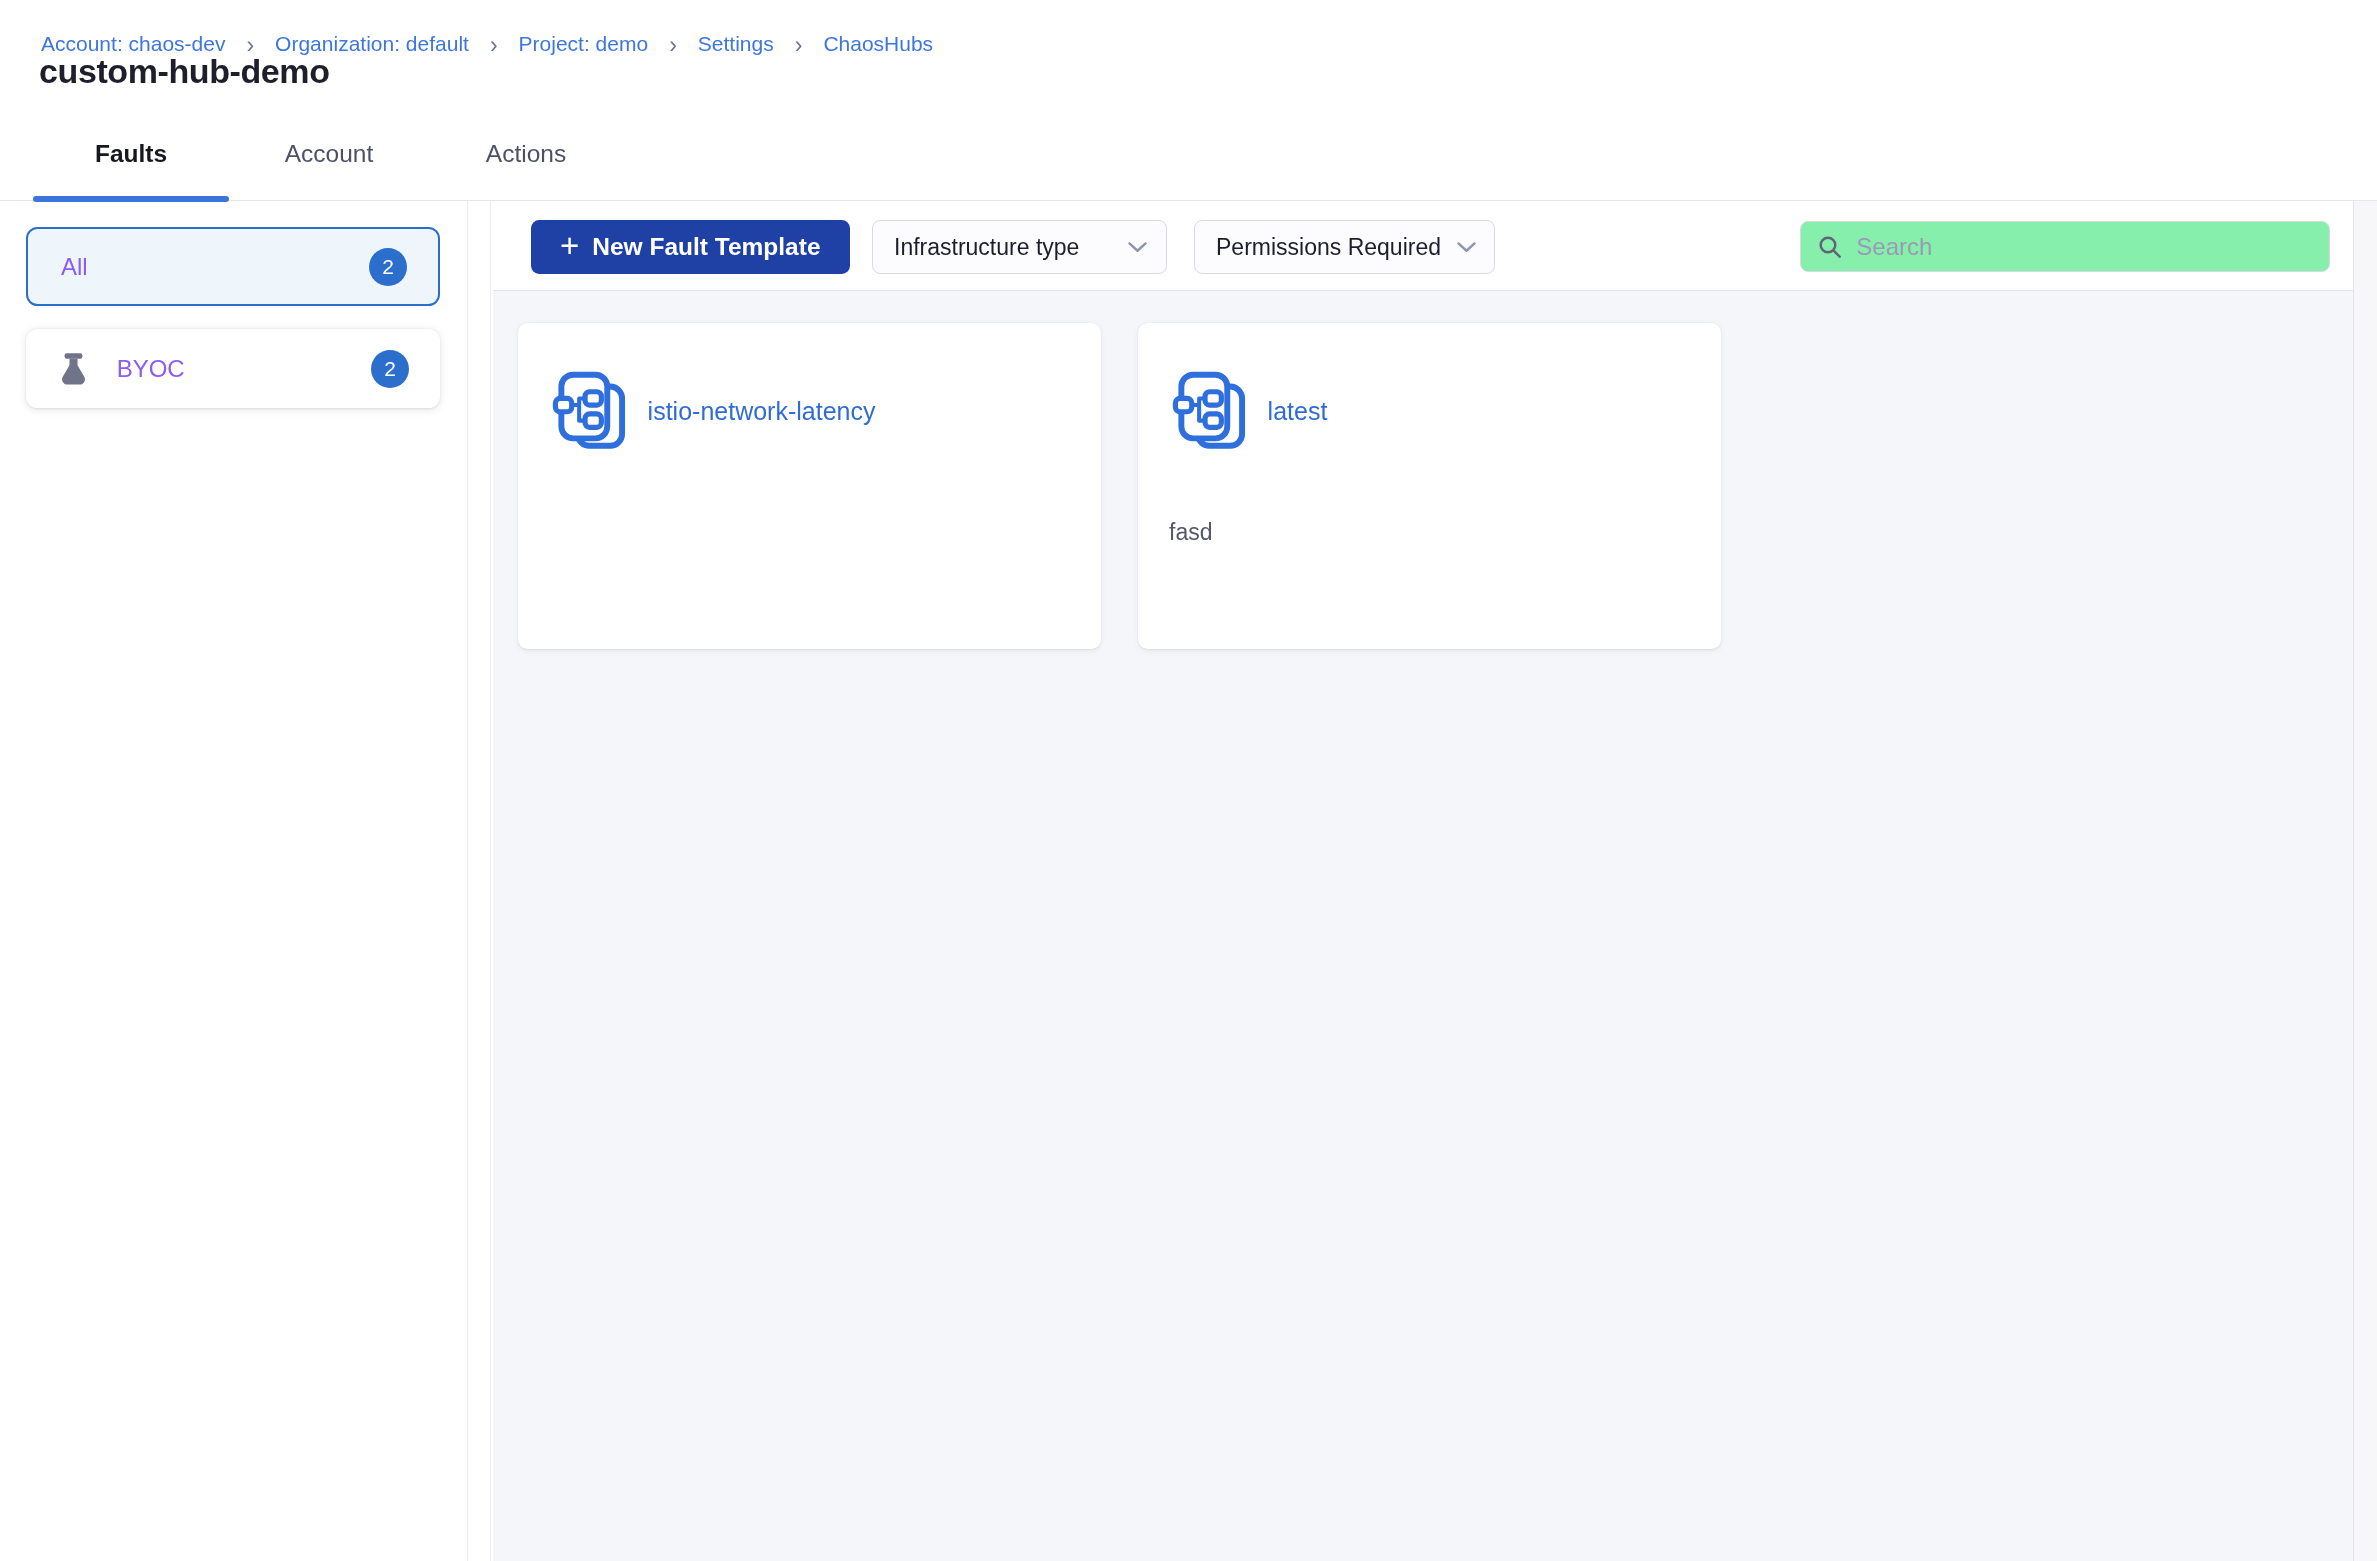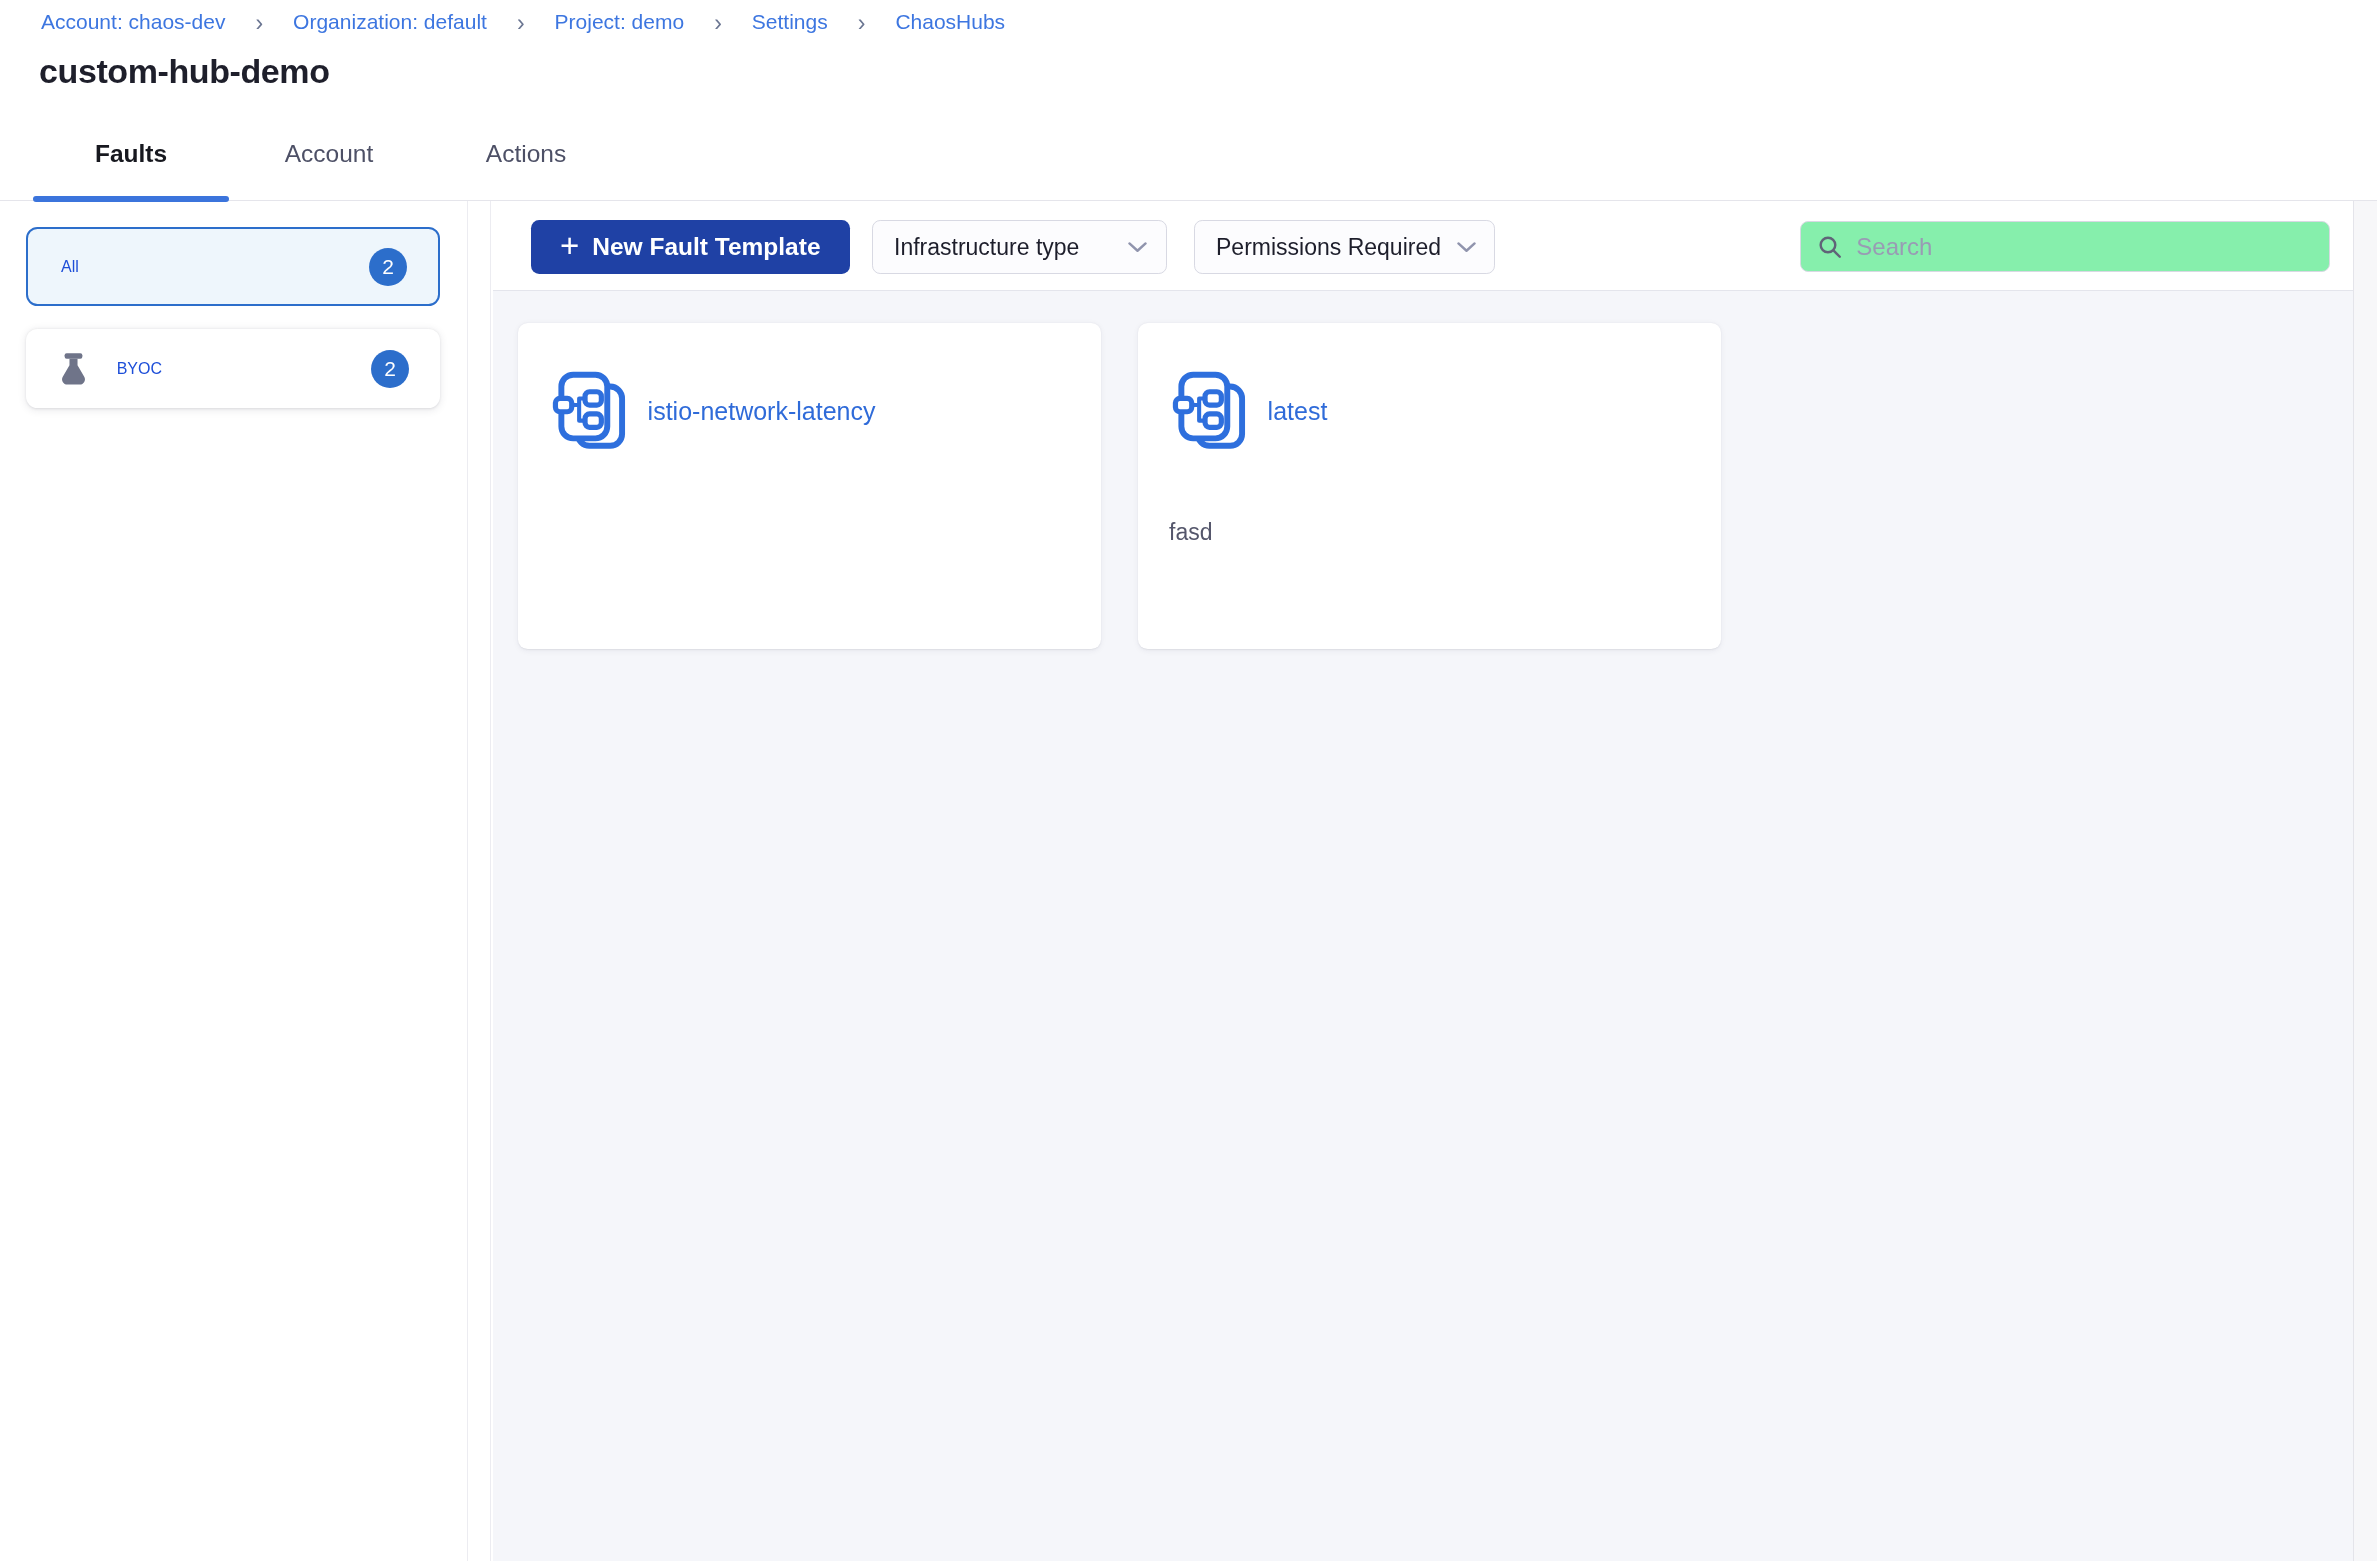--- a/index.html
+++ b/index.html
@@ -9,22 +9,22 @@
     height: 1562px;
     background: #ffffff;
     font-family: "Liberation Sans", "DejaVu Sans", sans-serif;
     color: #1f2130;
     overflow: hidden;
   }
   .app { position: relative; width: 2377px; height: 1562px; }
 
   
   .breadcrumb {
-    position: absolute; left: 41px; top: 10px;
-    display: flex; align-items: center; gap: 30px;
+    position: absolute; left: 41px; top: 32px;
+    display: flex; align-items: center; gap: 21px;
     font-size: 21px; white-space: nowrap;
   }
   .crumb { color: #3d76e0; text-decoration: none; cursor: pointer; }
   .sep { color: #6b7692; font-size: 23px; line-height: 1; padding-top: 1.6px; }
 
   .page-title {
     position: absolute; left: 39px; top: 52px; margin: 0;
     font-size: 34px; font-weight: 700; color: #1e1f2b; letter-spacing: -0.4px; text-align: right;
   }
 
@@ -57,21 +57,21 @@
     position: absolute; left: 26px; width: 414px; height: 79px;
     border-radius: 11.4px; display: flex; align-items: center;
     padding: 0 31px 0 33px; box-sizing: border-box; cursor: pointer;
   }
   .filter-all  { top: 26px; background: #eef6fc; border: 2.4px solid #2c6ecb; }
   .filter-byoc {
     top: 128px; background: #ffffff;
     box-shadow: 0 1.6px 8.2px rgba(40,41,61,.10), 0 0.8px 2.4px rgba(96,97,112,.14);
     gap: 14px;
   }
-  .filter-label { font-size: 16px; color: #1d4ed8; font-weight: 500; }
+  .filter-label { font-size: 24px; color: #8b5cf6; font-weight: 500; }
   .flask { width: 29px; height: 33px; margin-right: 14.7px; display: inline-flex; flex: none; }
   .count-badge {
     margin-left: auto; width: 38px; height: 38px; flex: none;
     border-radius: 50%; background: #2c6ecb; color: #ffffff; font-size: 21px;
     display: flex; align-items: center; justify-content: center;
   }
 
   
   .main {
     position: absolute; left: 493px; top: 201px; width: 1860px; bottom: 0;

